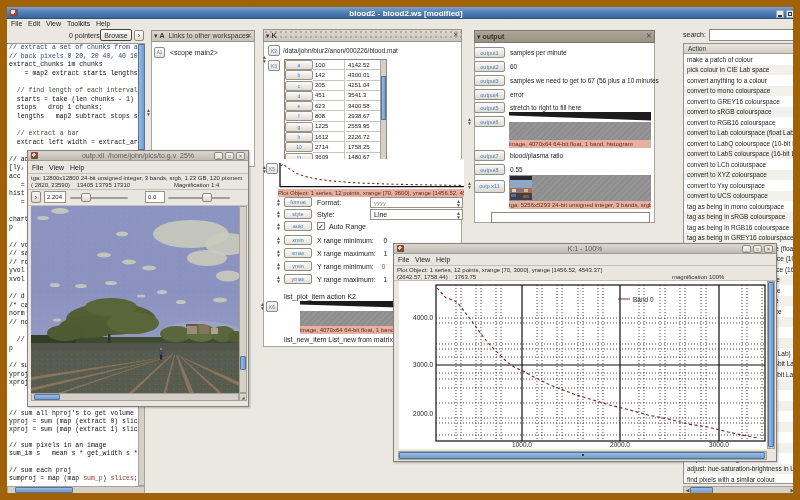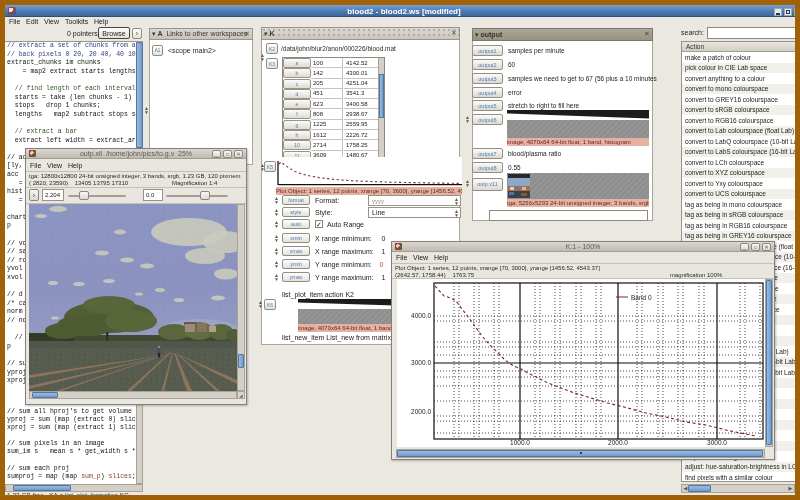--- a/index.html
+++ b/index.html
@@ -1,19 +1,19 @@
 <!DOCTYPE html>
 <html><head>
 <meta charset="utf-8">
 <style>
 * { margin:0; padding:0; box-sizing:border-box; }
 html,body { width:800px; height:500px; overflow:hidden; background:#ebe8e2;
   font-family:"Liberation Sans", sans-serif; }
 #screen { position:absolute; left:0; top:0; width:800px; height:500px;
-  background:#ebe8e2; border:5px solid #a16207; overflow:hidden; }
+  background:#ebe8e2; border:7px solid #a16207; overflow:hidden; }
 .abs { position:absolute; }
 .t7 { font-size:7px; color:#1c1c1c; white-space:nowrap; }
 .t6 { font-size:6.5px; color:#2a2a2a; white-space:nowrap; }
 .code { font-family:"Liberation Mono", monospace; font-size:6.5px; color:#111;
   white-space:pre; line-height:8.6px; }
 .btn { background:linear-gradient(#fefefe,#e4e1da); border:1px solid #918c82;
   border-radius:2px; }
 .btn3d { background:linear-gradient(#f8f7f5,#dcd9d1); border:1px solid #8d887e;
   border-radius:2px; }
 .white { background:#fff; border:1px solid #989288; }

